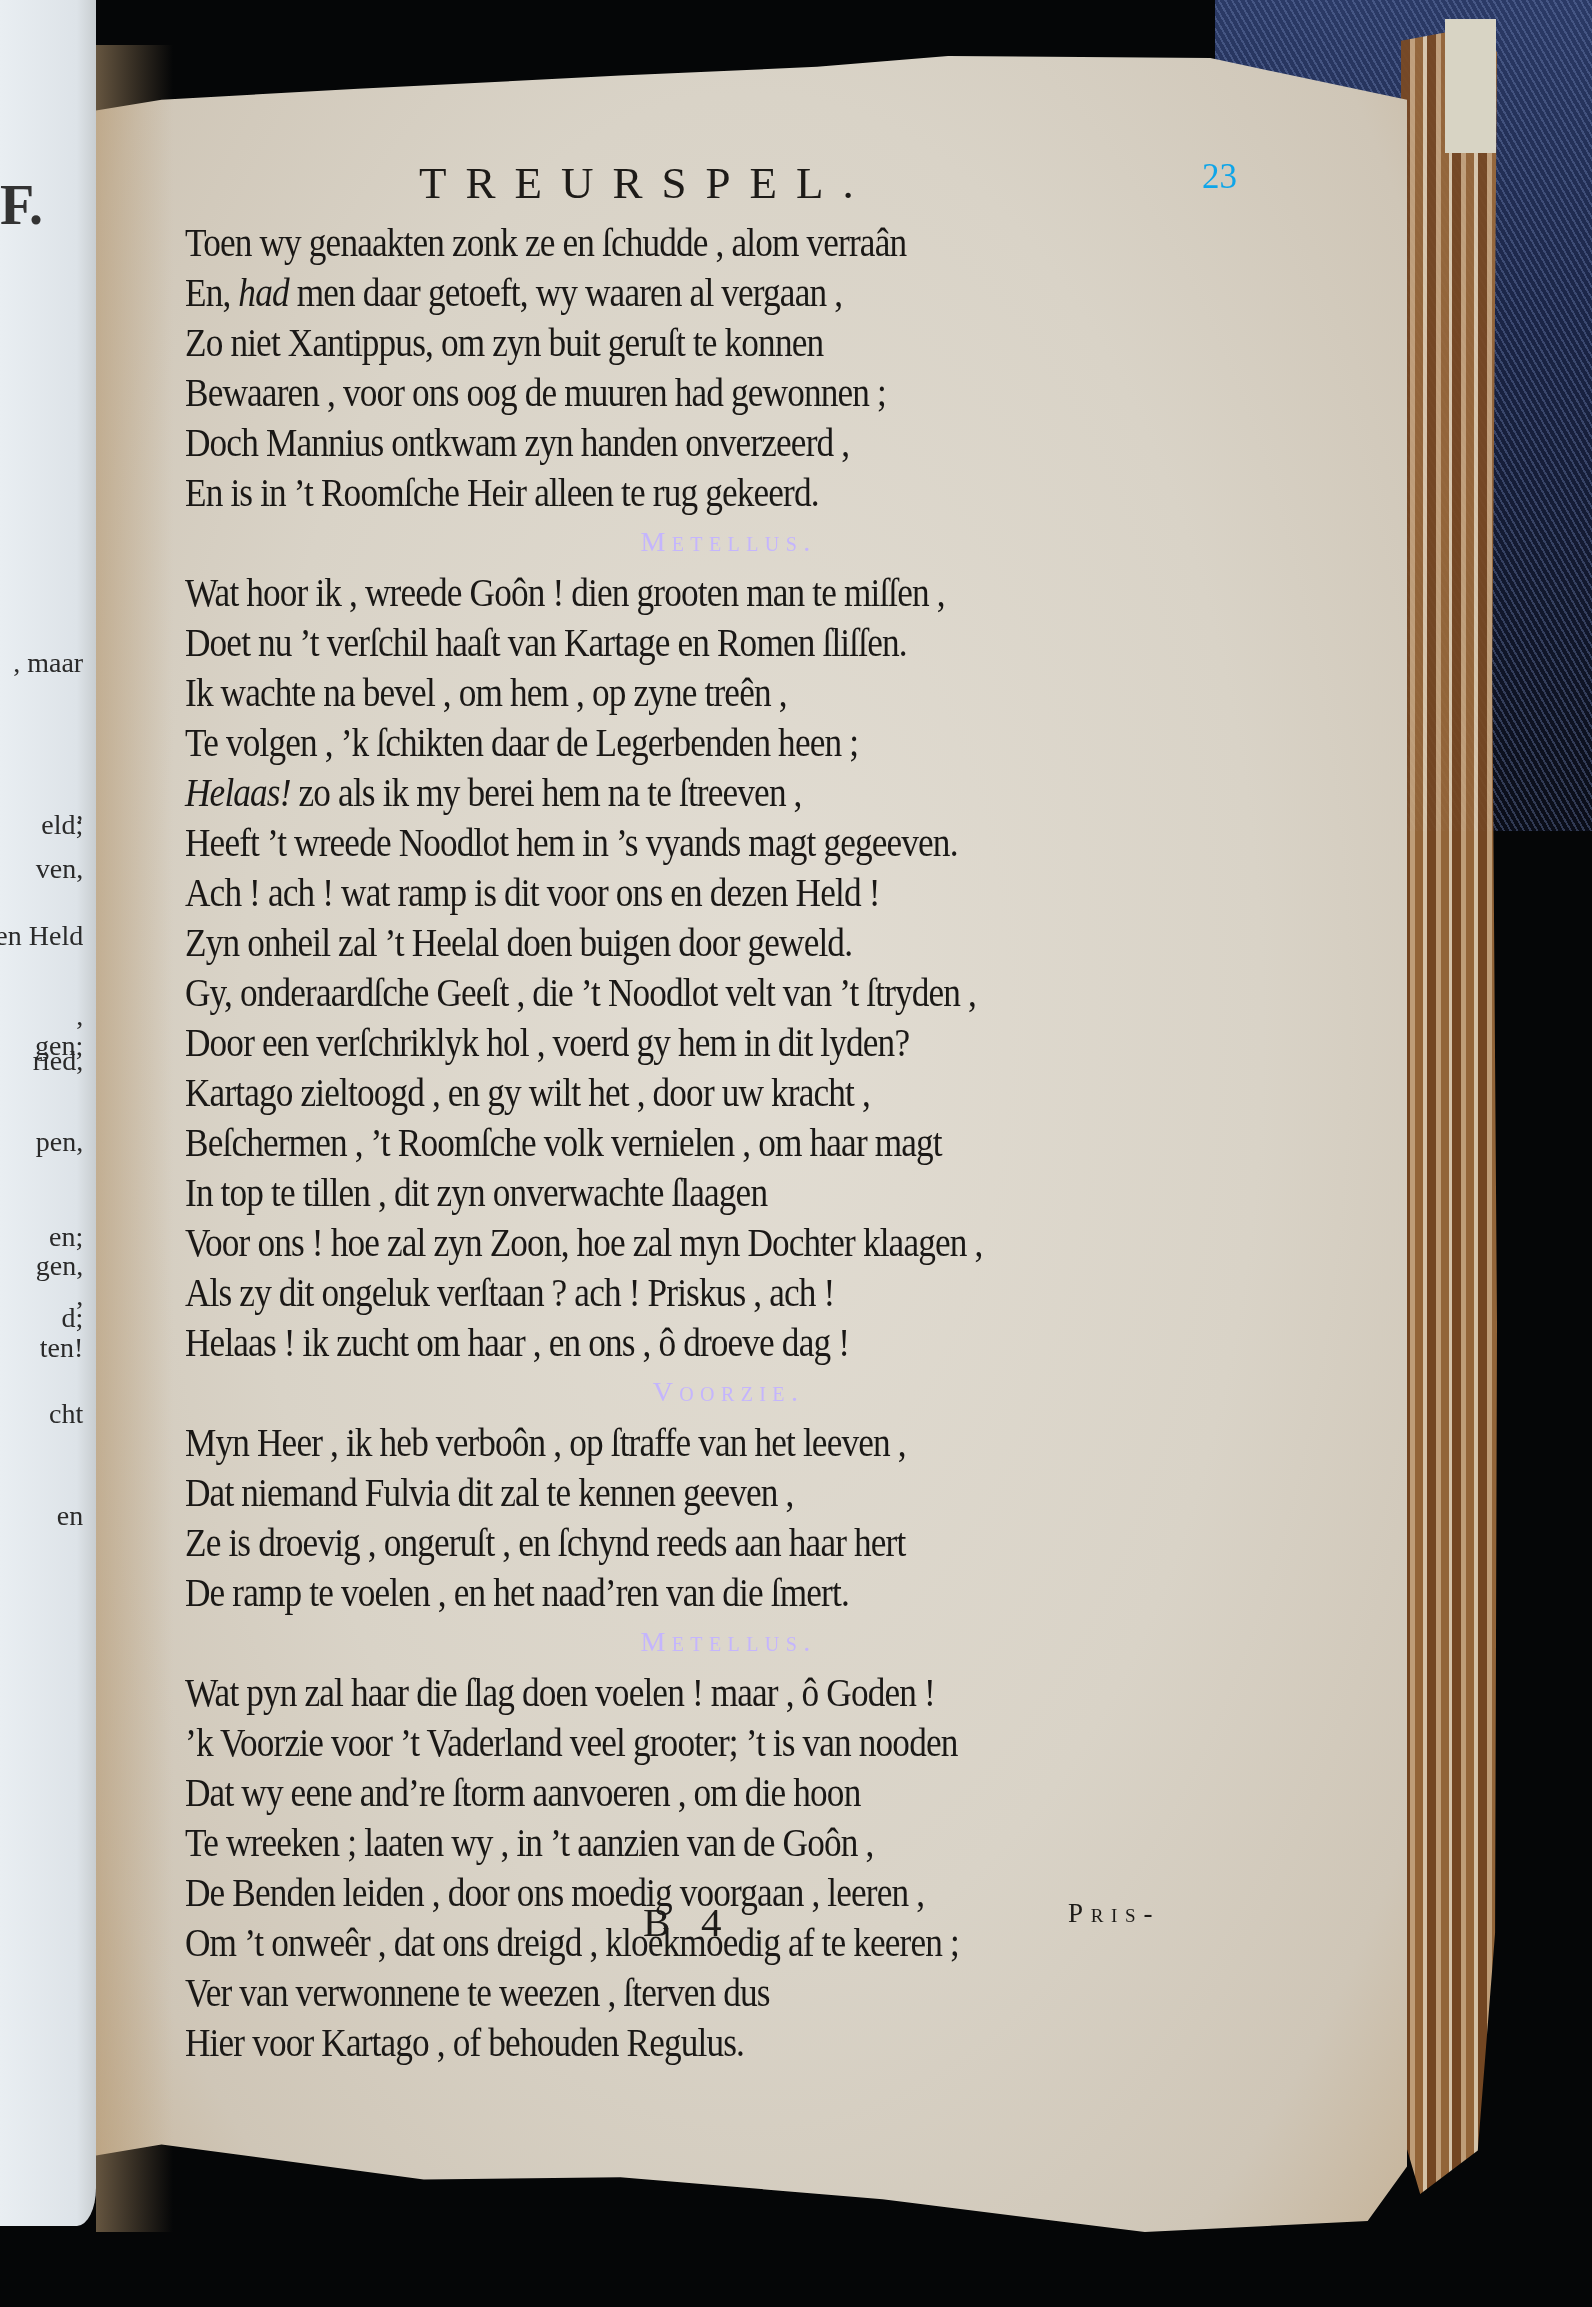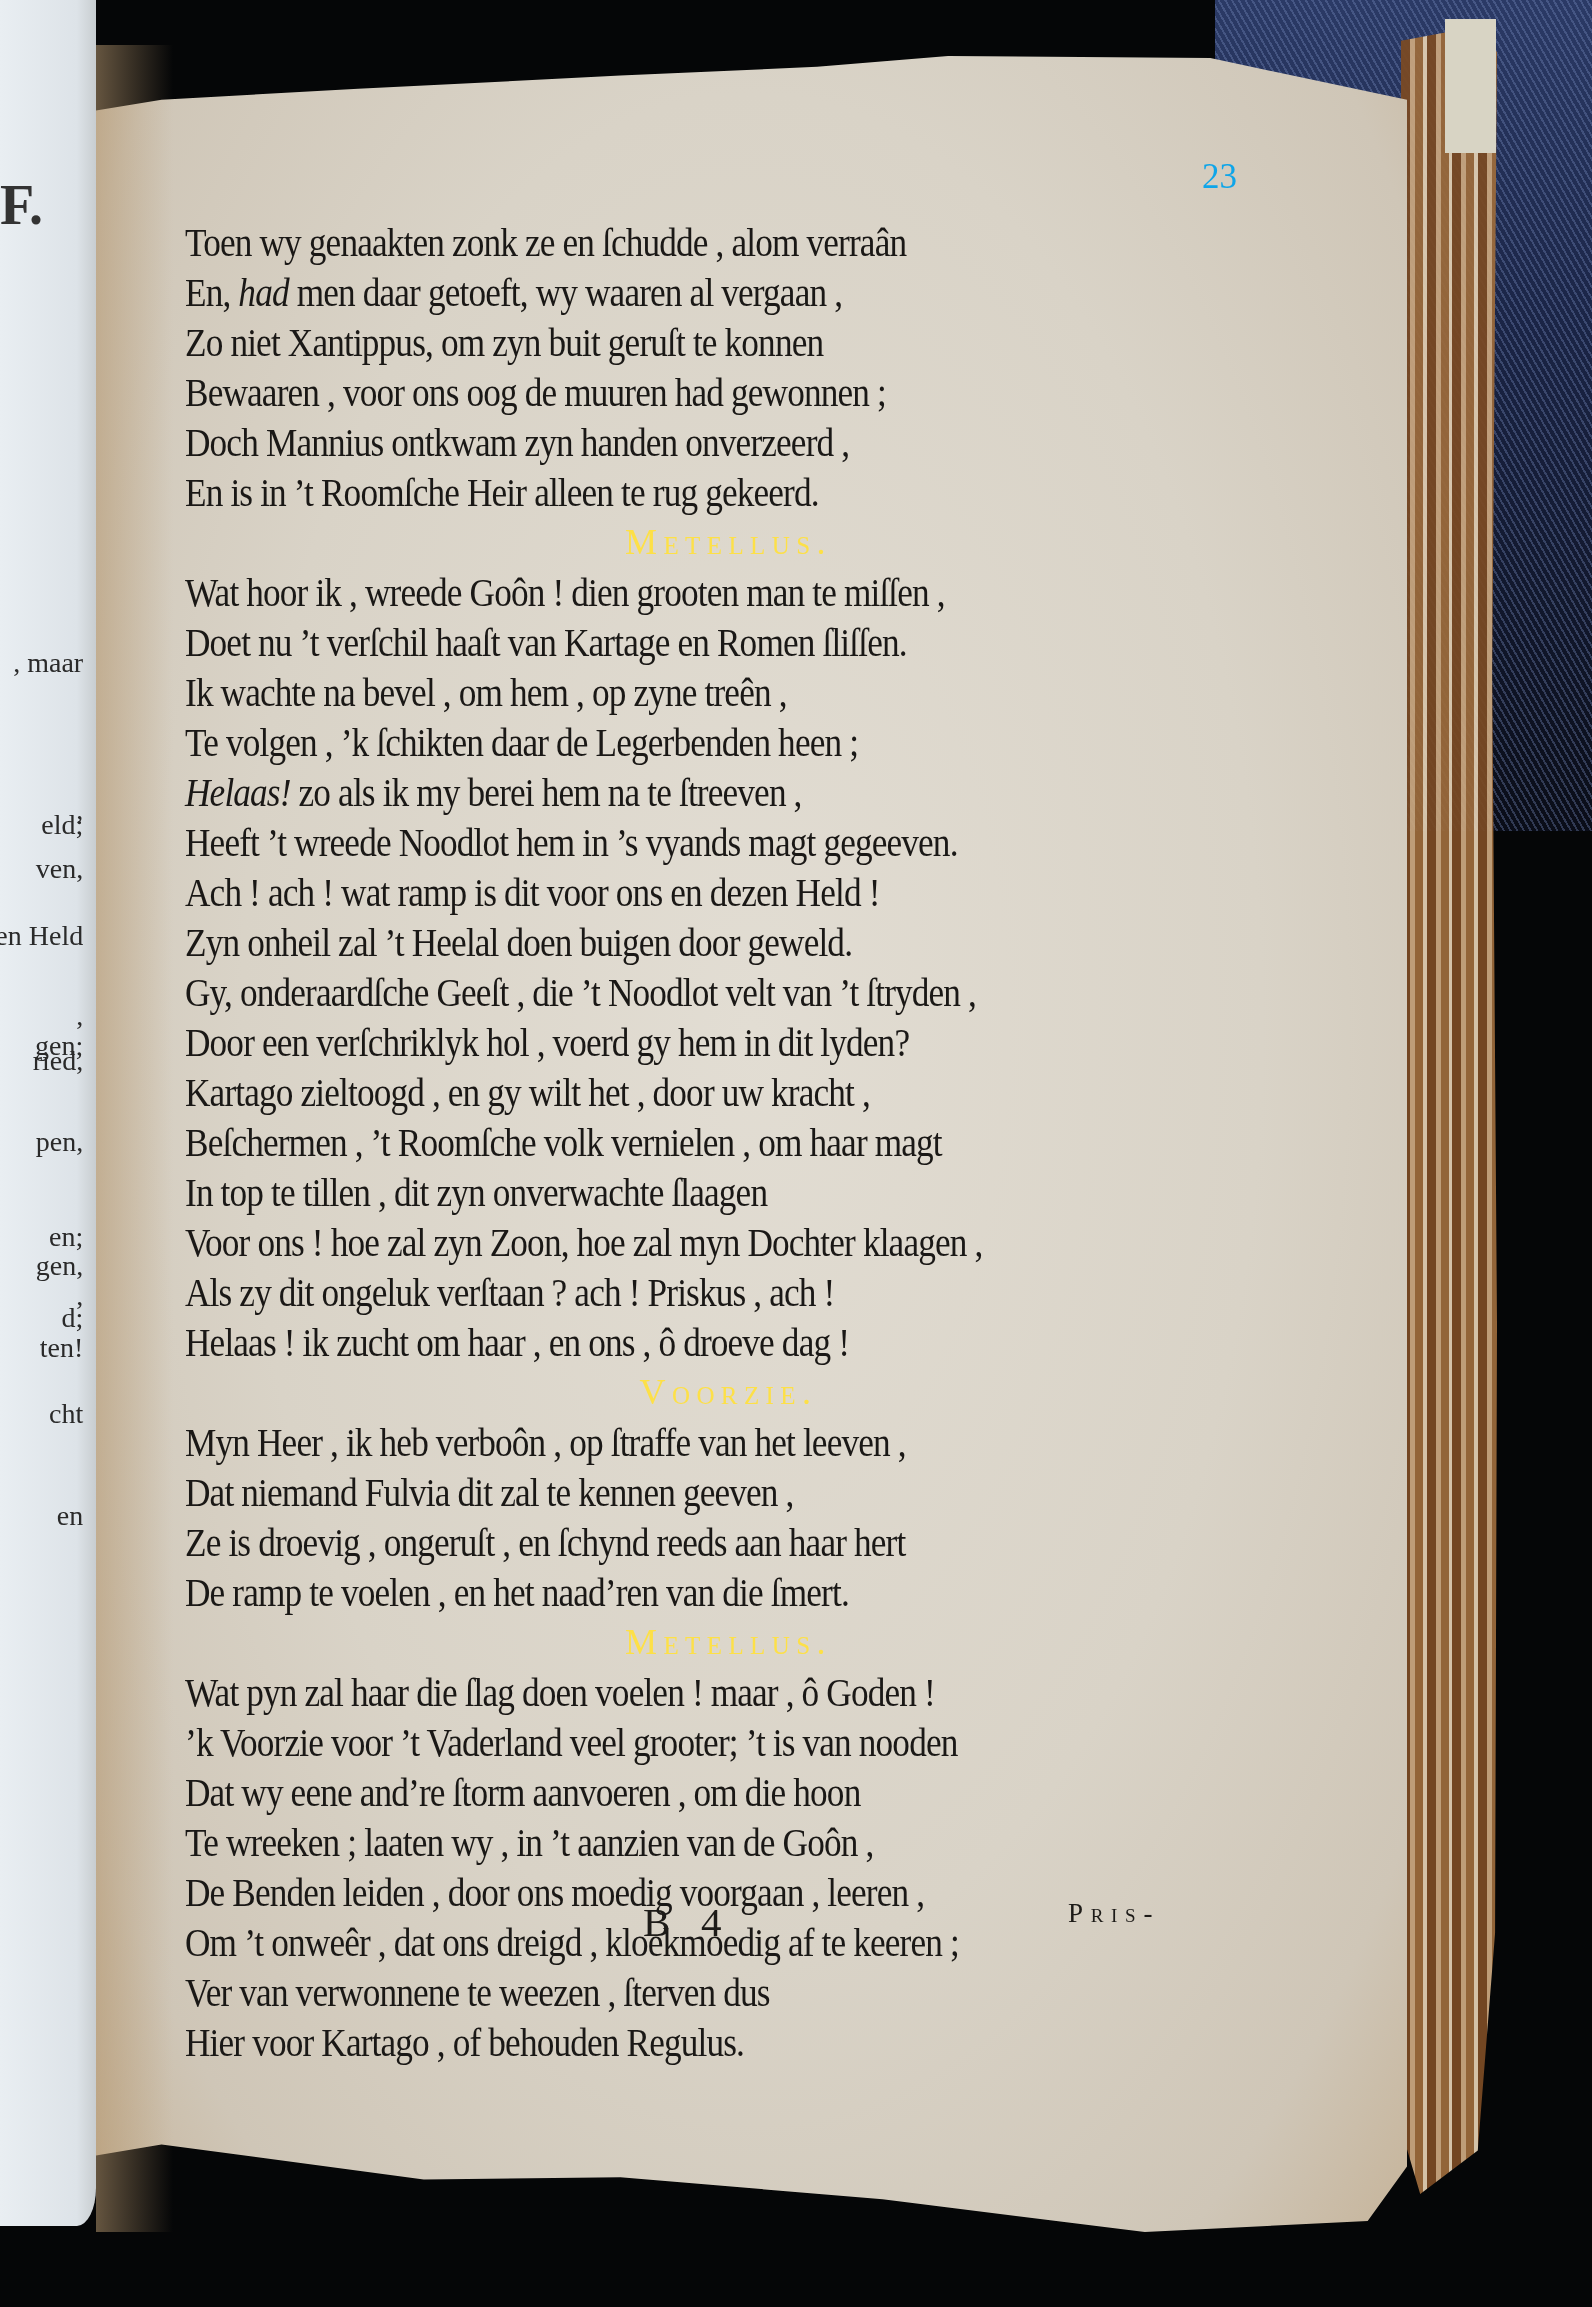--- a/index.html
+++ b/index.html
@@ -54,21 +54,21 @@
     position: absolute; left: 419px; top: 0; font-size: 45px; letter-spacing: 19px; color: #1d1b18;
   }
   .page-number { position: absolute; left: 1202px; top: 0; font-size: 35px; color: #0ea5e9; }
 
   .text-block { position: absolute; left: 185px; top: 217px; width: 1087px; }
   .line {
     font-size: 41px; line-height: 50px; color: #1a1816; white-space: nowrap;
     letter-spacing: -1px; transform: scaleX(0.86); transform-origin: left center;
   }
   .speaker {
-    font-size: 36px; line-height: 50px; color: #fde047; text-align: center;
+    font-size: 28px; line-height: 50px; color: #c4b5fd; text-align: center;
     letter-spacing: 6.4px; font-variant: small-caps; width: 1087px;
     transform: none;
   }
   .it { font-style: italic; }
 
   .footer { position: absolute; top: 1898px; left: 0; width: 100%; height: 64px; }
   .signature { position: absolute; left: 643px; font-size: 41px; color: #1d1b18; letter-spacing: 10.2px; }
   .catchword { position: absolute; left: 1068px; font-size: 27px; color: #1d1b18; letter-spacing: 7.7px; font-variant: small-caps; }
 </style>
 </head>
@@ -98,20 +98,21 @@
     </div>
 </div>
 
 <div class="fore-edge"></div>
 <div class="endpaper"></div>
 
 <div class="page"></div>
 <div class="page-shadow-left"></div>
 
 <div class="running-head">
+  <span class="running-title">TREURSPEL.</span>
   <span class="page-number">23</span>
 </div>
 
 <div class="text-block" id="text-block">
     <div class="line"><span>Toen wy genaakten zonk ze en ſchudde , alom verraân</span></div>
     <div class="line"><span>En, </span><span class="it">had </span><span>men daar getoeft,  wy waaren al vergaan ,</span></div>
     <div class="line"><span>Zo niet Xantippus,  om zyn buit geruſt te konnen</span></div>
     <div class="line"><span>Bewaaren ,  voor ons oog de muuren had gewonnen ;</span></div>
     <div class="line"><span>Doch Mannius ontkwam zyn handen onverzeerd ,</span></div>
     <div class="line"><span>En is in ’t Roomſche Heir alleen te rug gekeerd.</span></div>

